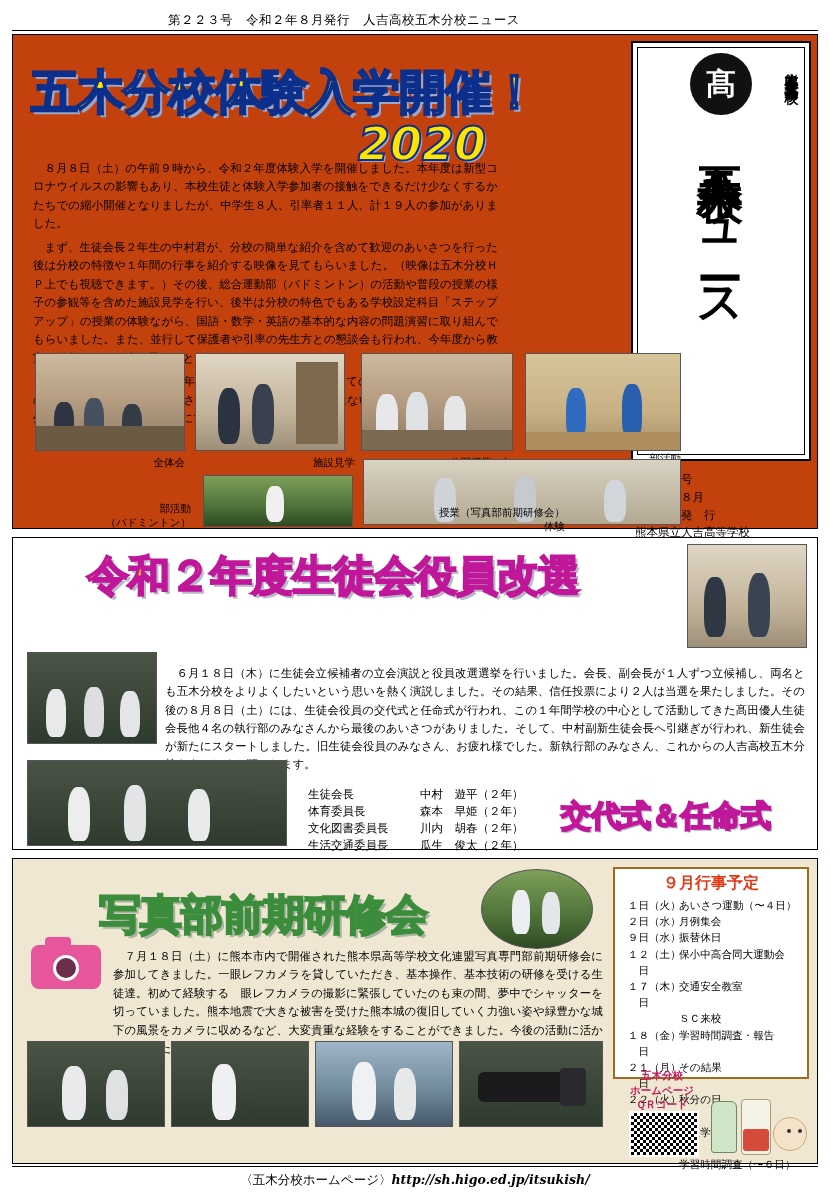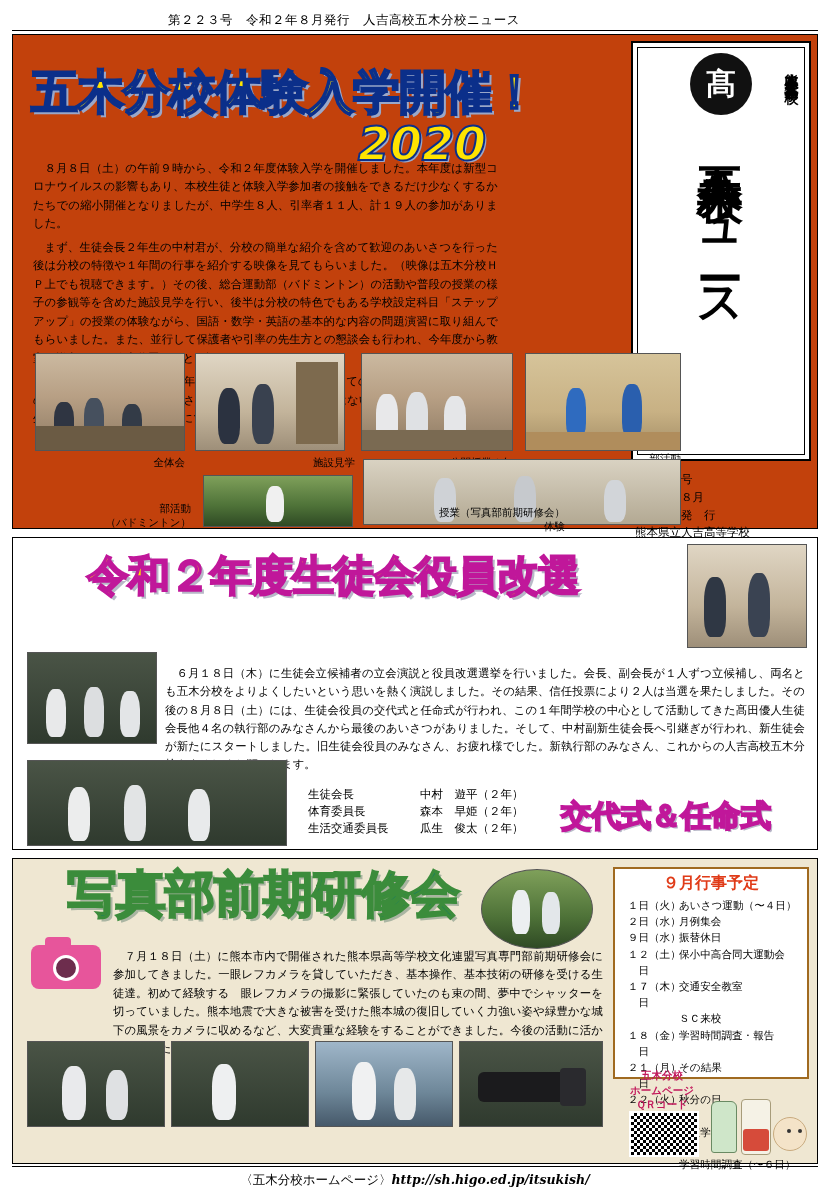--- a/index.html
+++ b/index.html
@@ -114,22 +114,22 @@
   .title2b {
     position:absolute; top:258px; left:508px; width:290px; height:40px;
     font-size:30px; font-weight:bold; line-height:40px; text-align:center;
     color:#ffe400; -webkit-text-stroke:2px #c0179a; text-shadow:2px 2px 0 #b8b8c8;
     white-space:nowrap;
   }
 
   
   .sec3 { position:absolute; top:824px; left:0; width:806px; height:306px; border:1px solid #000; background:#efe7d2; }
   .title3 {
-    position:absolute; top:9px; left:40px; width:420px; height:52px;
-    font-size:50px; font-weight:bold; line-height:52px; text-align:center;
+    position:absolute; top:30px; left:40px; width:420px; height:52px;
+    font-size:42px; font-weight:bold; line-height:52px; text-align:center;
     color:#0f766e; -webkit-text-stroke:2px #3b8c3b; text-shadow:3px 3px 0 #aab5a2;
     white-space:nowrap; letter-spacing:-1px;
   }
   .body3 {
     position:absolute; top:88px; left:100px; width:490px;
     font-size:11.4px; line-height:1.62; text-align:justify;
     font-family:"DejaVu Serif","Liberation Serif",serif;
   }
   .body3 p { margin:0; text-indent:1em; }
 
@@ -295,20 +295,24 @@
       <div class="roster">
         <div class="r">
             <span class="rn">生徒会長</span>
             <span class="rv">中村　遊平（２年）</span>
           </div>
         <div class="r">
             <span class="rn">体育委員長</span>
             <span class="rv">森本　早姫（２年）</span>
           </div>
         <div class="r">
+            <span class="rn">文化図書委員長</span>
+            <span class="rv">川内　胡春（２年）</span>
+          </div>
+        <div class="r">
             <span class="rn">生活交通委員長</span>
             <span class="rv">瓜生　俊太（２年）</span>
           </div>
       </div>
 
       <div class="title2b">交代式＆任命式</div>
     </div>
 
     <div class="sec3">
       <div class="title3">写真部前期研修会</div>

